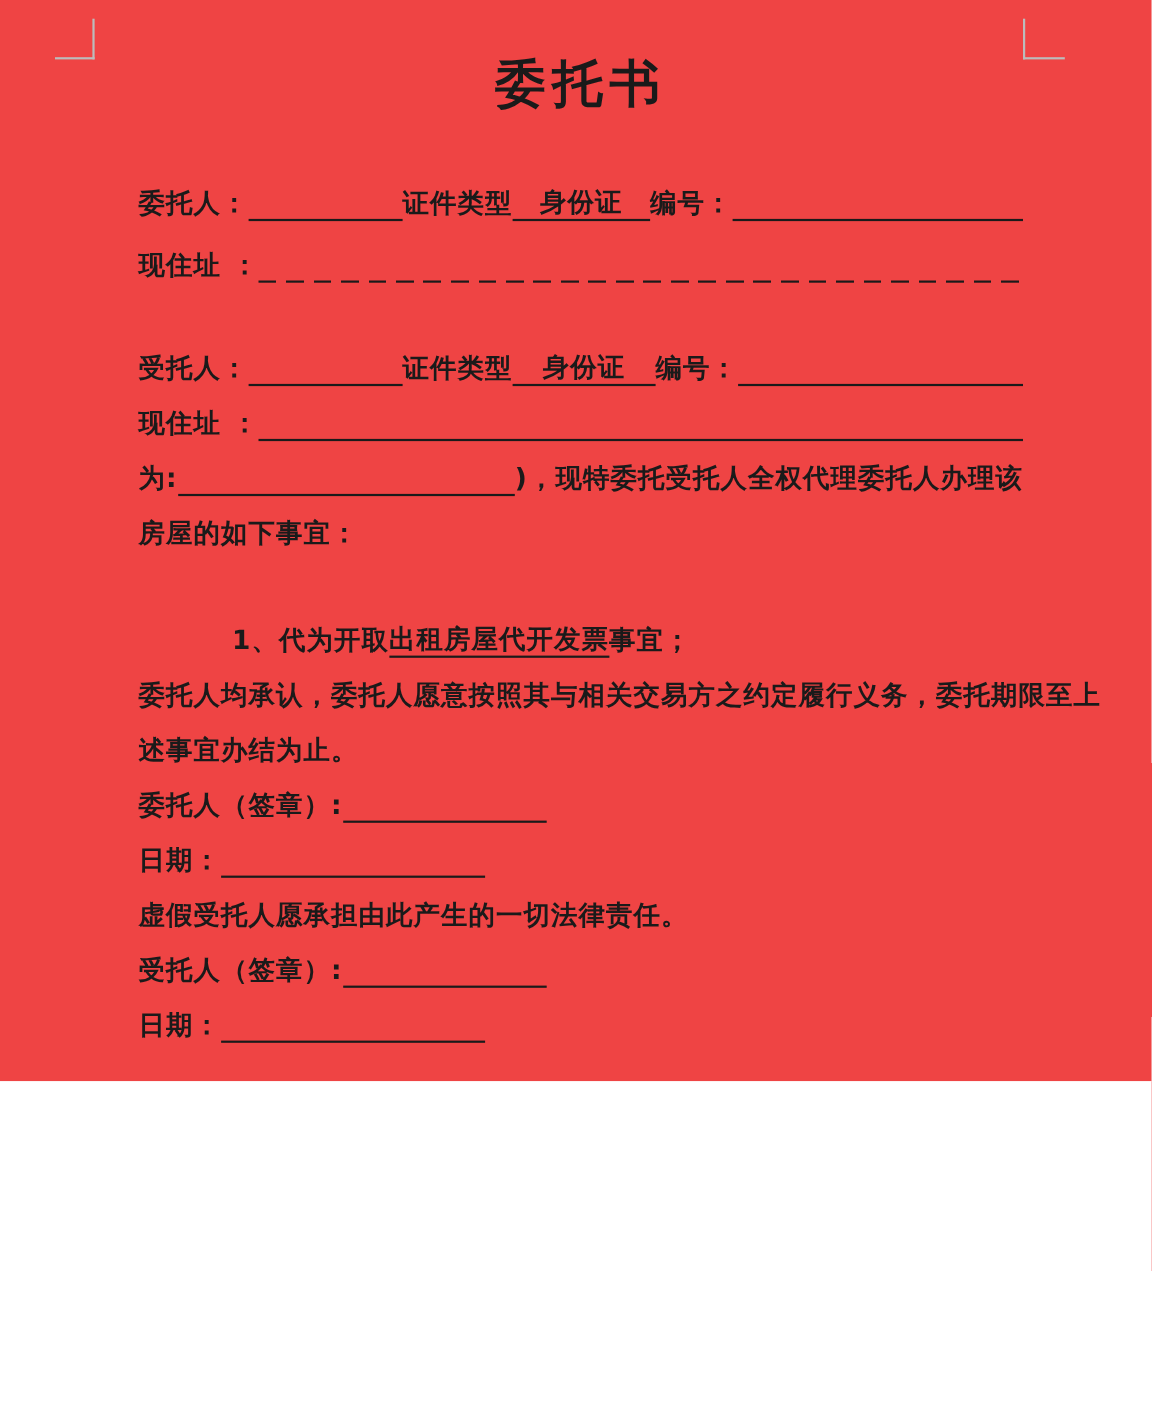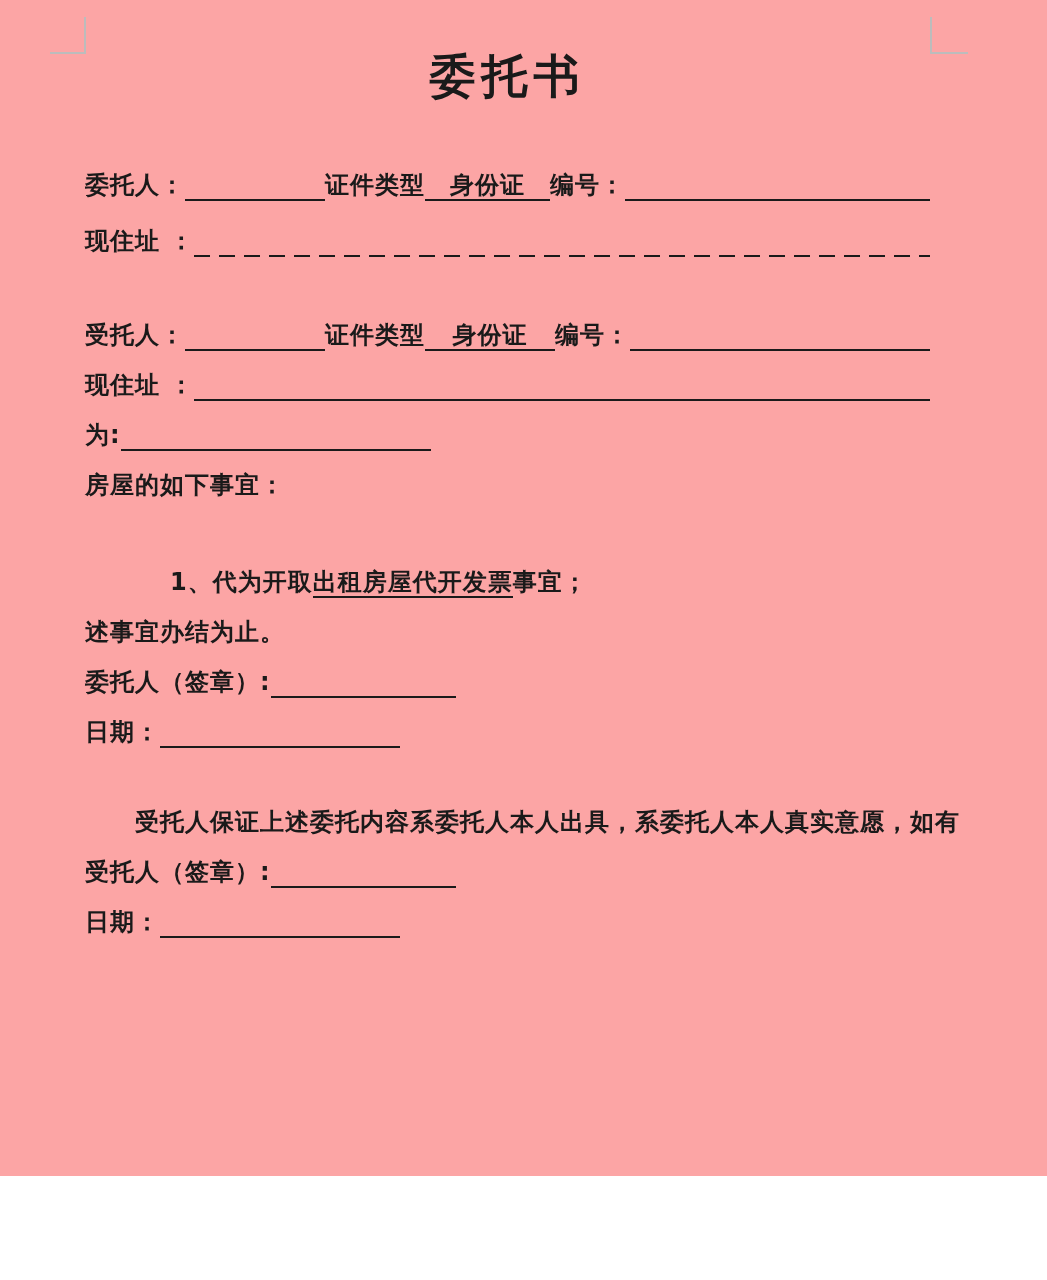--- a/index.html
+++ b/index.html
@@ -1,24 +1,25 @@
 <!DOCTYPE html>
 <html><head>
 <meta charset="utf-8">
 <style>
   * { margin:0; padding:0; box-sizing:border-box; }
   html,body { background:#ffffff; }
   .page {
     position:relative;
-    width:1047px; height:1176px;
-    background:#fca5a5;
+    width:1047px; height:983px;
+    background:#ef4444;
     overflow:hidden;
     font-family:"DejaVu Sans","Liberation Sans",sans-serif;
     font-weight:bold;
     color:#1a1a1a;
+    padding-left:41px;
   }
   
   .crop-tl {
     position:absolute; left:50px; top:17px; width:36px; height:37px;
     border-right:2px solid #bcbcbc; border-bottom:2px solid #bcbcbc;
   }
   .crop-tr {
     position:absolute; left:930px; top:17px; width:38px; height:37px;
     border-left:2px solid #bcbcbc; border-bottom:2px solid #bcbcbc;
   }
@@ -98,46 +99,51 @@
       <span class="fill"></span>
     </div>
     <div class="line">
       <span class="t">现住址 ：</span>
       <span class="fill"></span>
     </div>
 
     <div class="line">
       <span class="t">为:</span>
       <span class="uline w310"></span>
+      <span class="t">)，现特委托受托人全权代理委托人办理该</span>
     </div>
     <div class="line">
       <span class="t">房屋的如下事宜：</span>
     </div>
 
     <div class="line gap47 indent3">
       <span class="t">1、代为开取</span>
       <span class="uline">出租房屋代开发票</span>
       <span class="t">事宜；</span>
     </div>
 
+    <div class="line">
+      <span class="t">委托人均承认，委托人愿意按照其与相关交易方之约定履行义务，委托期限至上</span>
+      <span class="text-cursor"></span>
+    </div>
     <div class="line">
       <span class="t">述事宜办结为止。</span>
     </div>
 
     <div class="line sig">
       <span class="t">委托人（签章）: </span>
       <span class="uline w185"></span>
     </div>
     <div class="line sig">
       <span class="t">日期：</span>
       <span class="uline w240"></span>
     </div>
 
-    <div class="line gap40 indent2">
-      <span class="t">受托人保证上述委托内容系委托人本人出具，系委托人本人真实意愿，如有</span>
+    <div class="line">
+      <span class="t">虚假受托人愿承担由此产生的一切法律责任。</span>
     </div>
 
     <div class="line sig">
       <span class="t">受托人（签章）: </span>
       <span class="uline w185"></span>
     </div>
     <div class="line sig">
       <span class="t">日期：</span>
       <span class="uline w240"></span>
     </div>

